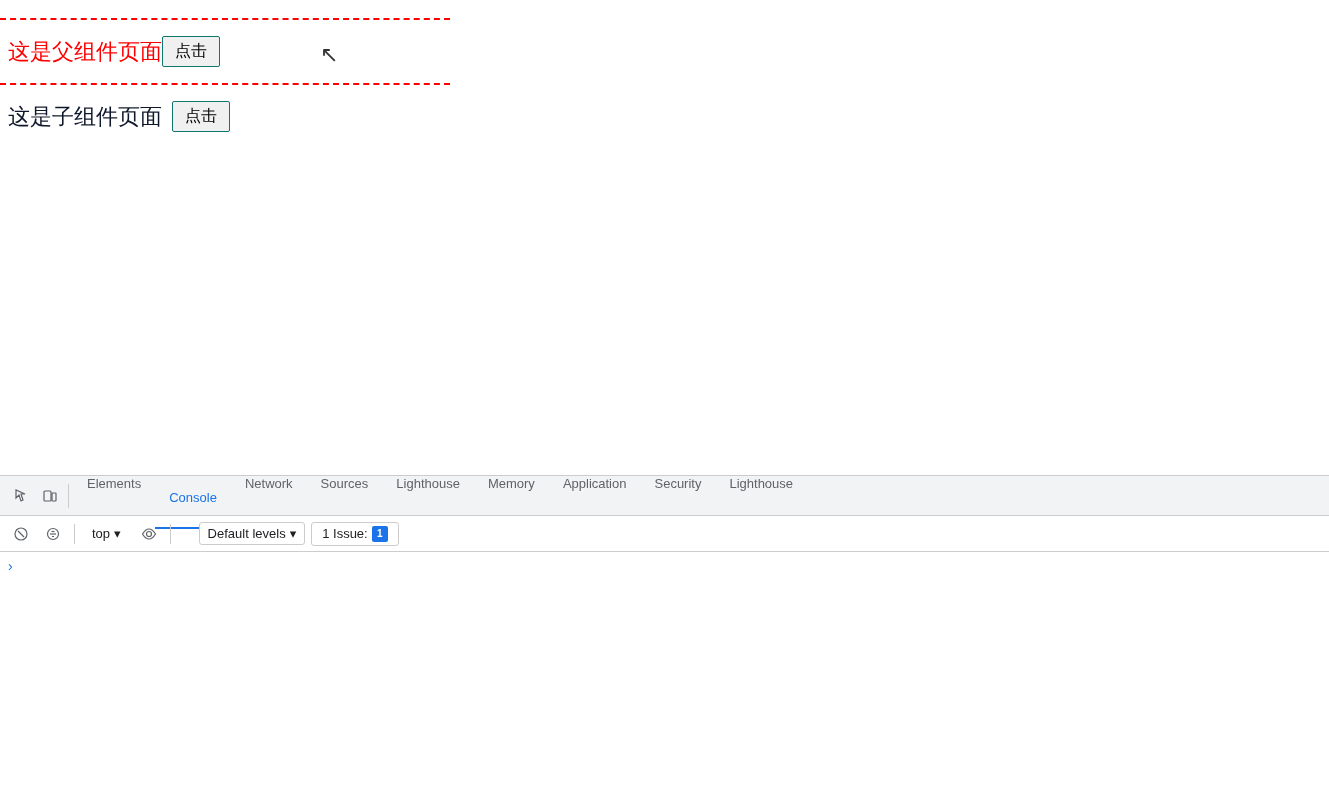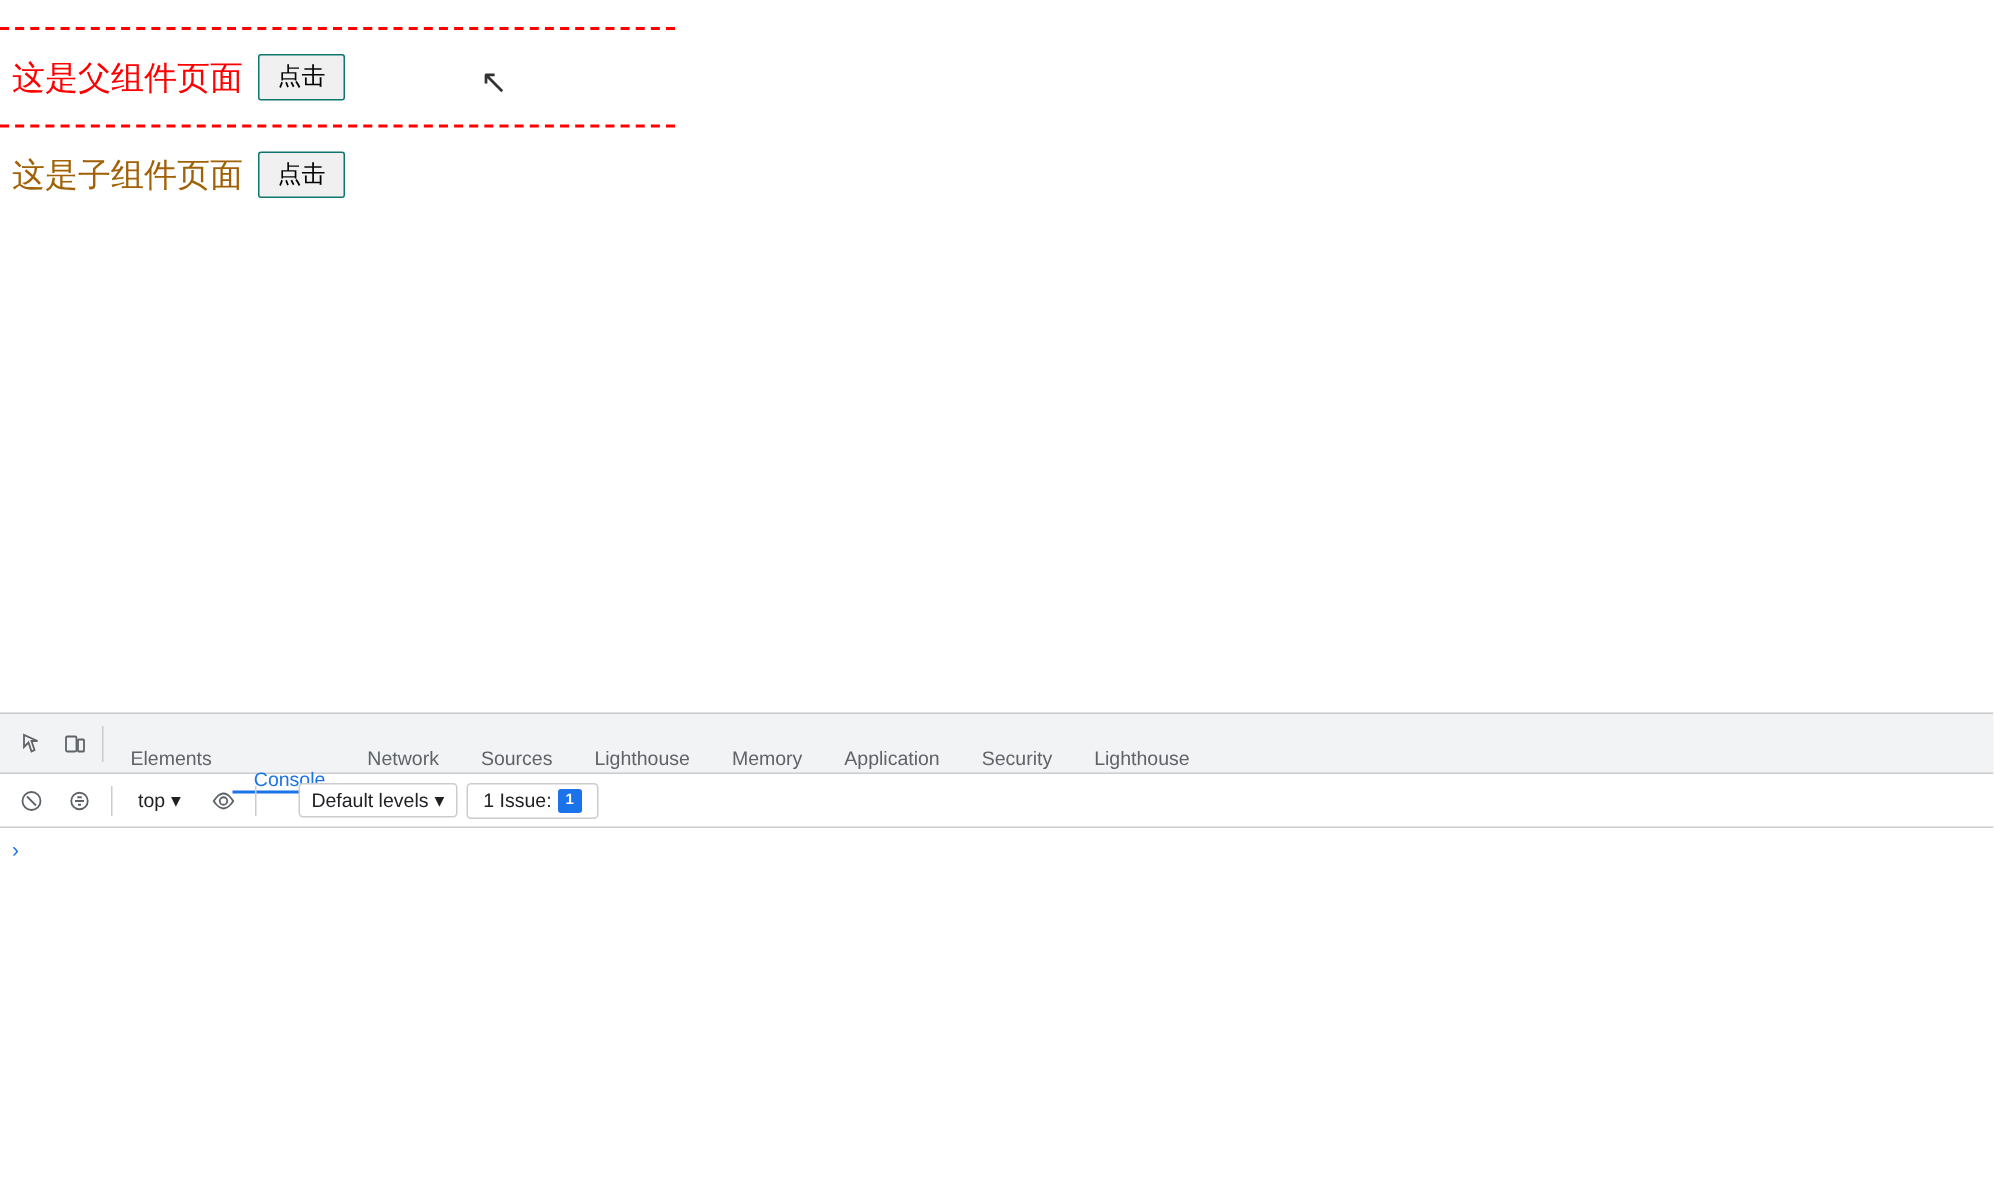--- a/index.html
+++ b/index.html
@@ -17,39 +17,39 @@
     .dashed-line {
       border: none;
       border-top: 2px dashed red;
       margin: 8px 0;
       width: 450px;
     }
 
     .parent-component {
       display: flex;
       align-items: center;
-      gap: 10px;
+      gap: 0;
       padding: 8px 0 8px 8px;
     }
 
     .parent-text {
       color: red;
       font-size: 22px;
       font-weight: normal;
     }
 
     .child-component {
       display: flex;
       align-items: center;
       gap: 10px;
       padding: 8px 0 8px 8px;
     }
 
     .child-text {
-      color: #a16207;
+      color: #0f172a;
       font-size: 22px;
       font-weight: normal;
     }
 
     .click-button {
       border: 1px solid #0f766e;
       background: #f0f0f0;
       padding: 4px 12px;
       font-size: 16px;
       cursor: pointer;
@@ -112,21 +112,21 @@
       display: flex;
       align-items: center;
       height: 100%;
       flex: 1;
     }
 
     .devtools-tab {
       padding: 0 14px;
       height: 100%;
       display: flex;
-      align-items: flex-end;
+      align-items: flex-start;
       font-size: 13px;
       color: #5f6368;
       cursor: pointer;
       border-bottom: 2px solid transparent;
       white-space: nowrap;
     }
 
     .devtools-tab.active {
       color: #1a73e8;
       border-bottom: 2px solid #1a73e8;

